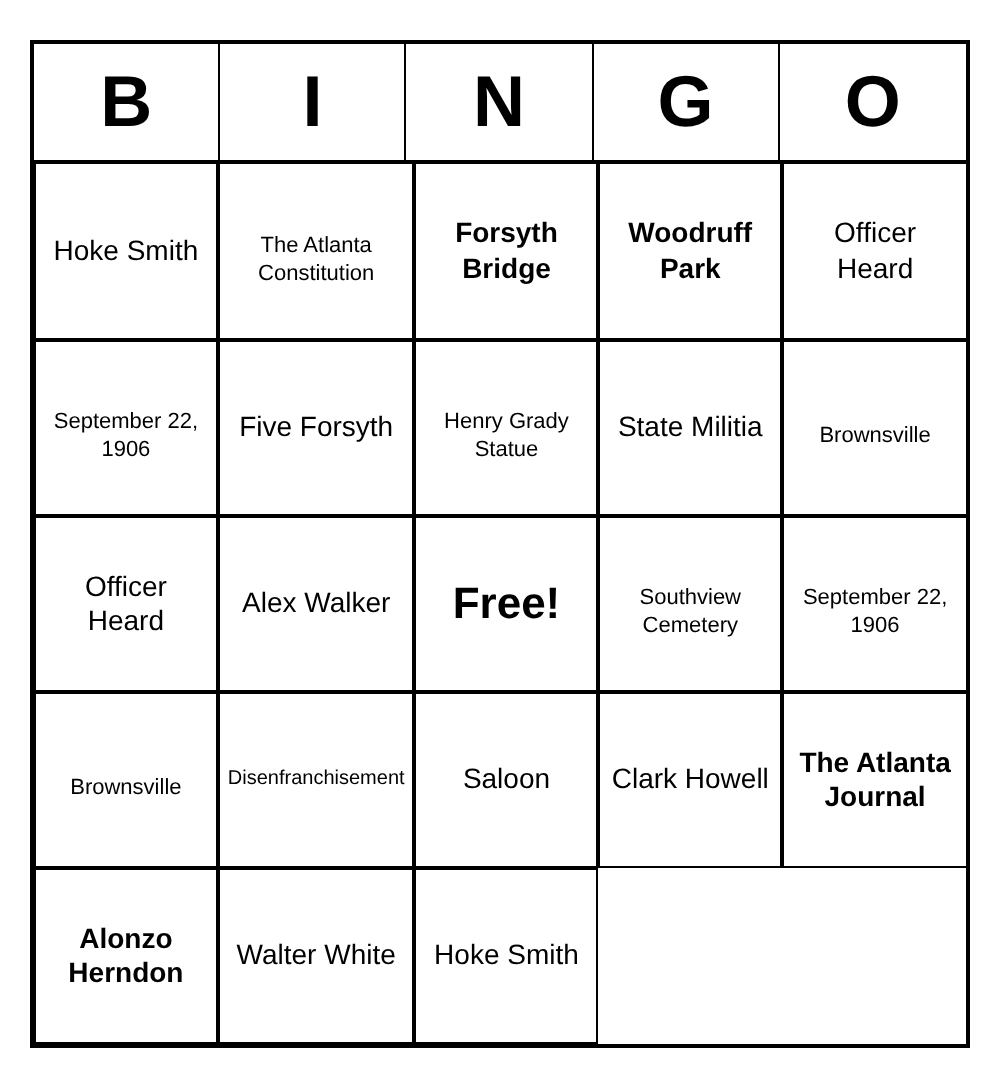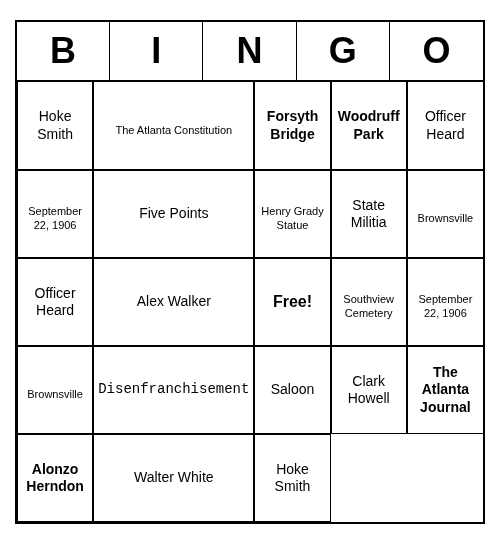--- a/index.html
+++ b/index.html
@@ -61,25 +61,24 @@
     }
     .size-medium {
       font-size: 14px;
       font-weight: bold;
     }
     .size-small {
       font-size: 11px;
       margin-top: 10px;
     }
     .size-xsmall {
-      font-size: 14px;
-      font-family: Liberation Mono, monospace;
+      font-size: 10px;
     }
     .free-cell {
-      font-size: 16px;
+      font-size: 22px;
       font-weight: bold;
     }
   </style>
 </head>
 <body>
 
 <div class="bingo-card">
   <div class="bingo-header">
   <div class="bingo-header-cell">B</div>
       <div class="bingo-header-cell">I</div>
@@ -100,21 +99,21 @@
       <div class="bingo-cell">
         <span class="cell-text size-medium">Woodruff Park</span>
       </div>
       <div class="bingo-cell">
         <span class="cell-text size-large">Officer Heard</span>
       </div>
       <div class="bingo-cell">
         <span class="cell-text size-small">September 22, 1906</span>
       </div>
       <div class="bingo-cell">
-        <span class="cell-text size-large">Five Points</span>
+        <span class="cell-text size-large">Five Forsyth</span>
       </div>
       <div class="bingo-cell">
         <span class="cell-text size-small">Henry Grady Statue</span>
       </div>
       <div class="bingo-cell">
         <span class="cell-text size-large">State Militia</span>
       </div>
       <div class="bingo-cell">
         <span class="cell-text size-small">Brownsville</span>
       </div>

